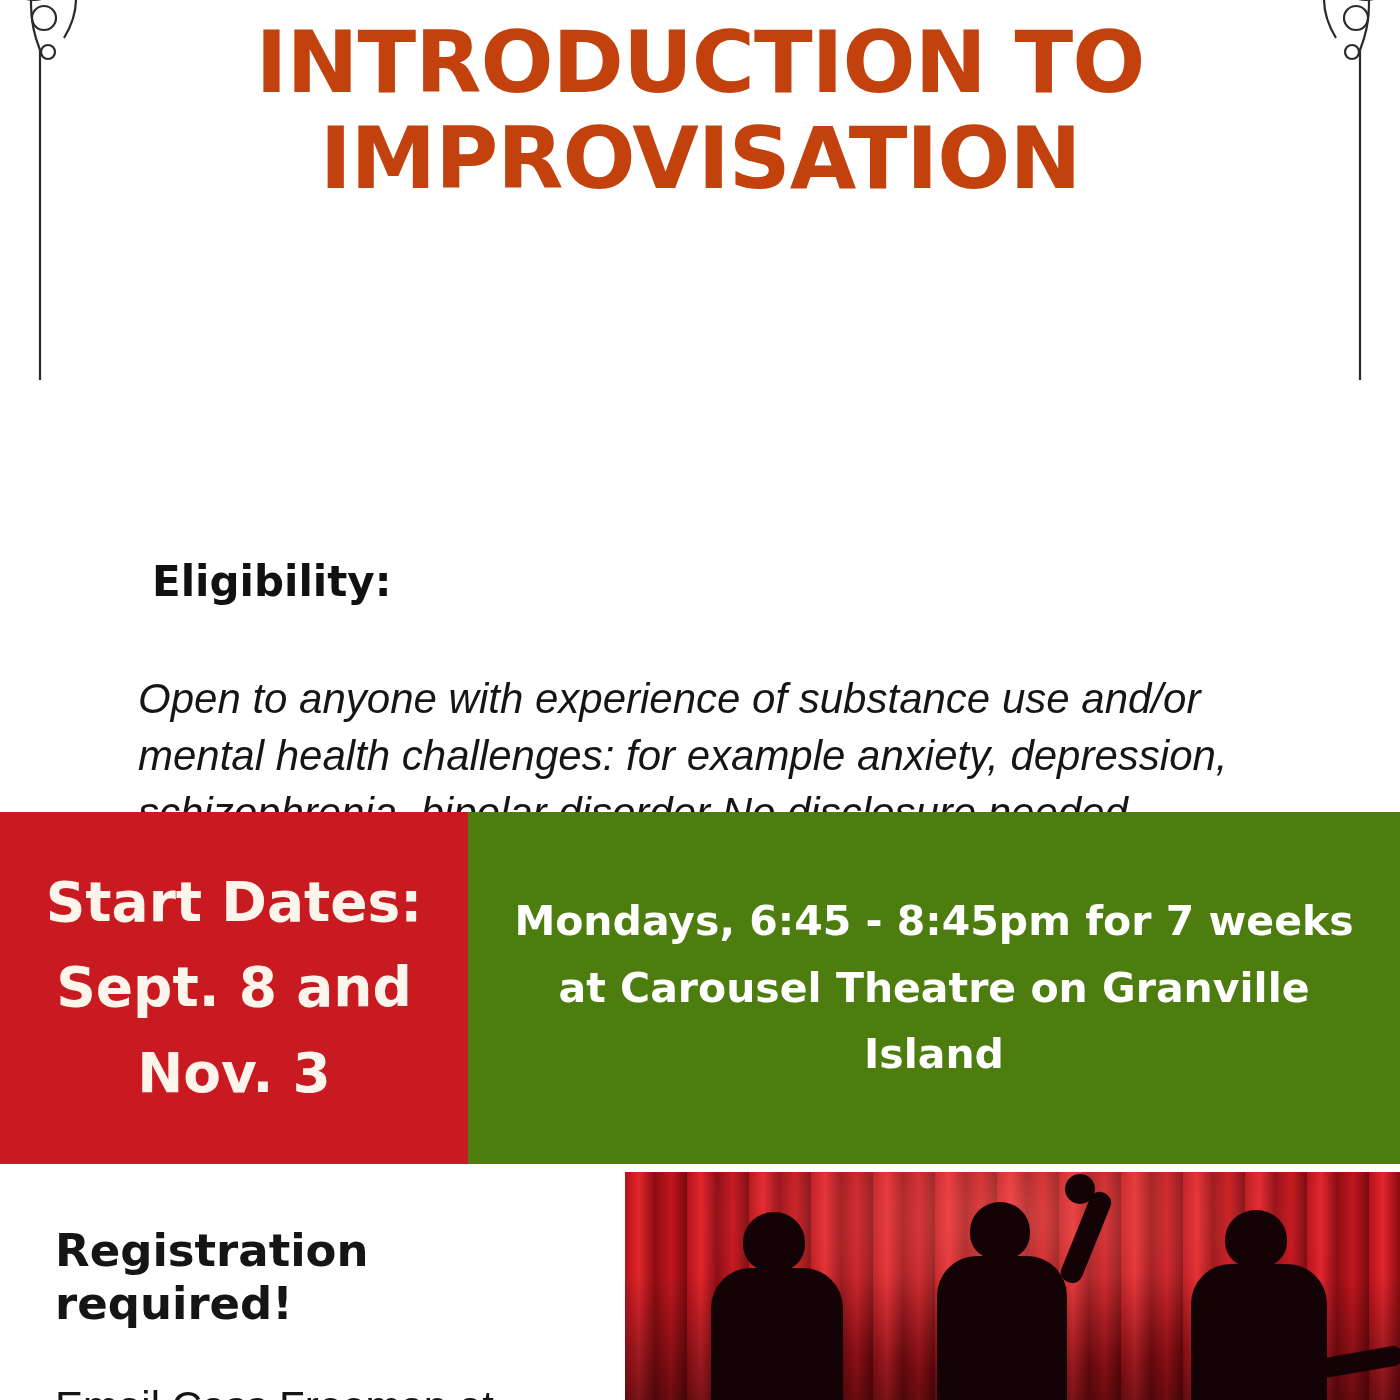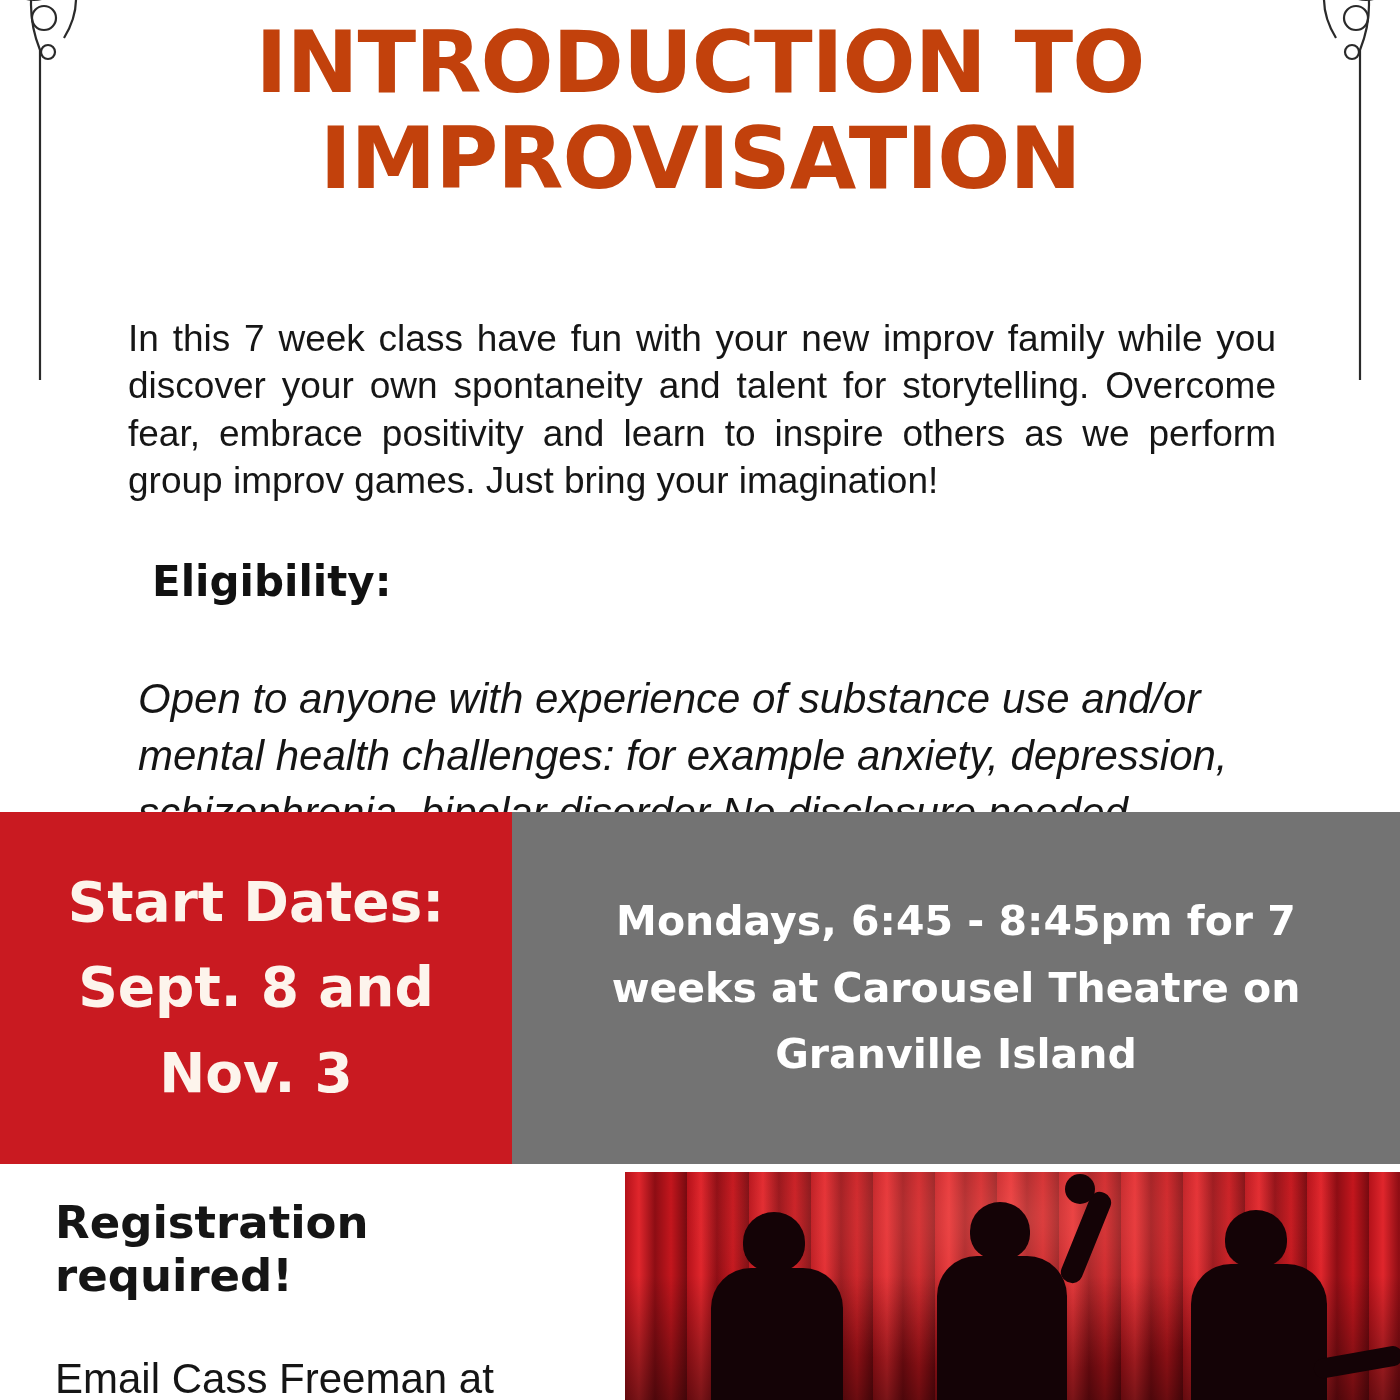--- a/index.html
+++ b/index.html
@@ -89,38 +89,38 @@
   
   .band {
     position: absolute;
     top: 812px;
     left: 0;
     width: 1400px;
     height: 352px;
     display: flex;
   }
   .band-red {
-    width: 512px;
+    width: 468px;
     background: #c91a21;
     display: flex;
     align-items: center;
     justify-content: center;
     padding: 0 18px;
   }
   .band-red-text {
     color: #fdf4ec;
     font-family: "DejaVu Sans", sans-serif;
     font-weight: bold;
     font-size: 55px;
     line-height: 1.55;
     text-align: center;
   }
   .band-dark {
     flex: 1;
-    background: #737373;
+    background: #4d7c0f;
     display: flex;
     align-items: center;
     justify-content: center;
     padding: 0 40px;
   }
   .band-dark-text {
     color: #ffffff;
     font-family: "DejaVu Sans", sans-serif;
     font-weight: bold;
     font-size: 41px;
@@ -141,21 +141,21 @@
     position: absolute;
     left: 55px;
     top: 0;
     width: 560px;
   }
   .registration {
     font-family: "DejaVu Sans", sans-serif;
     font-weight: bold;
     font-size: 45px;
     color: #151515;
-    margin-top: 32px;
+    margin-top: 60px;
   }
   .email-line {
     font-size: 42px;
     color: #151515;
     line-height: 1.3;
     margin-top: 50px;
   }
 
   
   .photo {
@@ -228,21 +228,20 @@
       <circle class="bead-dot" cx="94" cy="58" r="12"></circle>
       <circle class="bead-dot" cx="90" cy="92" r="7"></circle>
       <path class="bead-line" d="M74 0 C 58 26, 58 52, 74 78"></path>
     </svg>
   </div>
 
   <div class="title-wrap">
     <h1 class="title">INTRODUCTION TO IMPROVISATION</h1>
   </div>
 
-  <p class="intro">In this 7 week class have fun with your new improv family while you discover your own spontaneity and talent for storytelling. Overcome fear, embrace positivity and learn to inspire others as we perform group improv games. Just bring your imagination!</p>
 
   <h2 class="eligibility-heading">Eligibility:</h2>
   <p class="eligibility-body">Open to anyone with experience of substance use and/or mental health challenges: for example anxiety, depression, schizophrenia, bipolar disorder No disclosure needed.</p>
 
   <div class="band">
     <div class="band-red">
       <div class="band-red-text">Start Dates: Sept. 8 and Nov. 3</div>
     </div>
     <div class="band-dark">
       <div class="band-dark-text">Mondays, 6:45 - 8:45pm for 7 weeks at Carousel Theatre on Granville Island</div>

